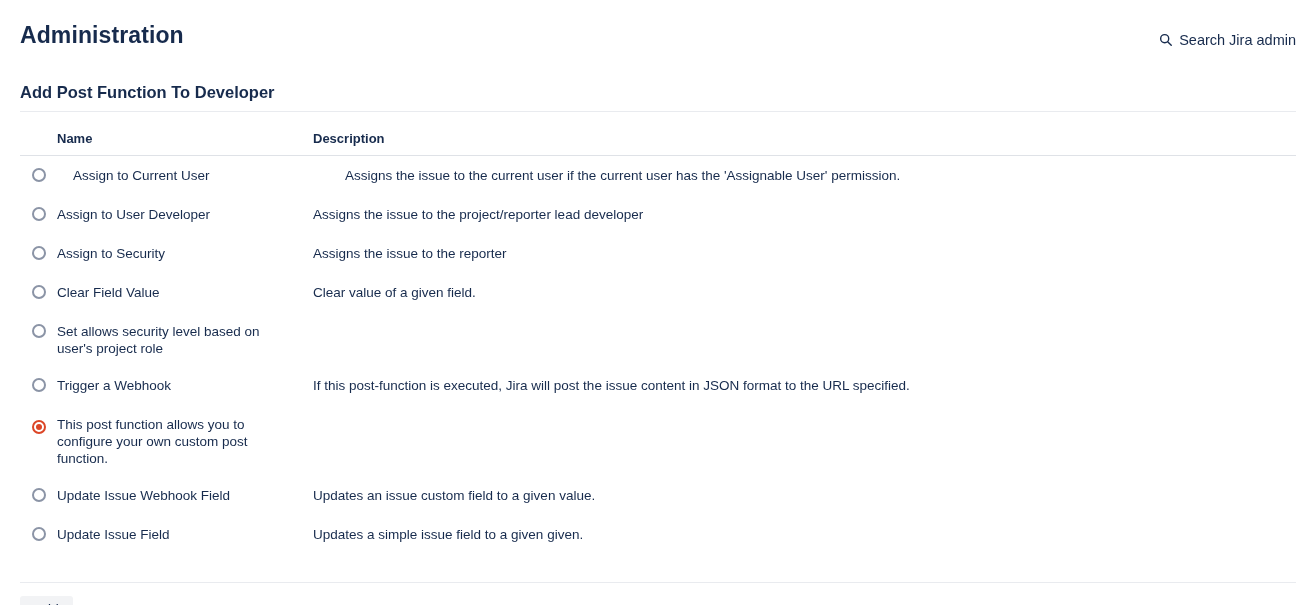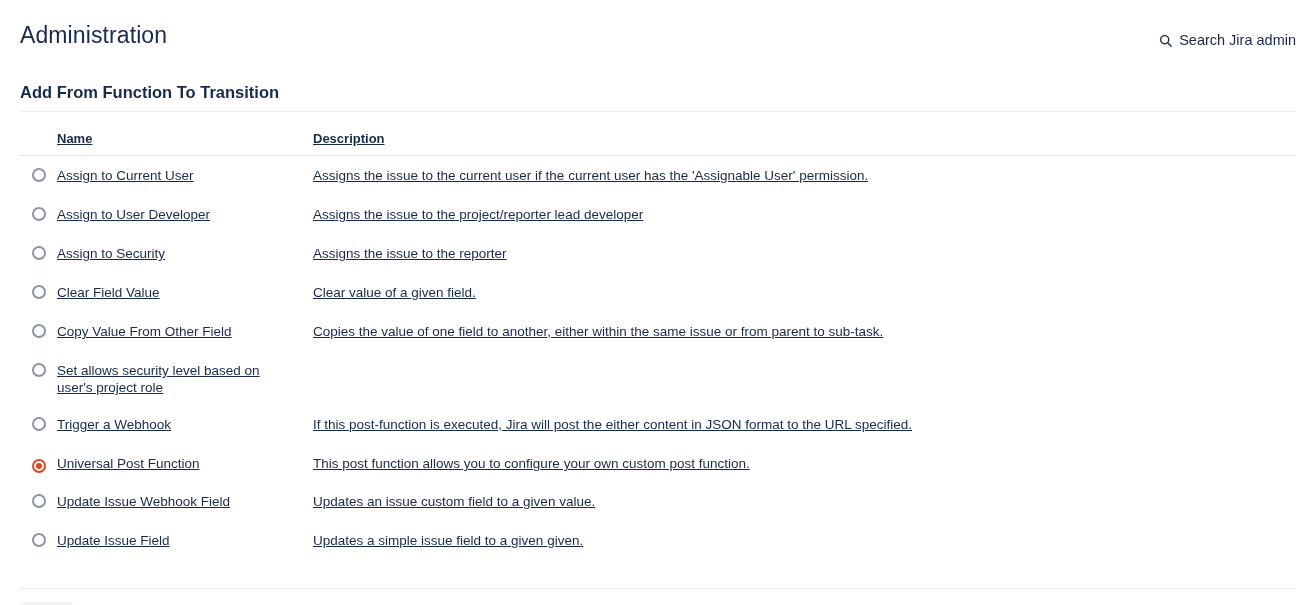--- a/index.html
+++ b/index.html
@@ -17,46 +17,45 @@
     width:1316px;height:605px;overflow:hidden;
     font-family:"Liberation Sans","DejaVu Sans",sans-serif;
     color:var(--navy);
   }
   .page{padding:0 20px;}
   .topbar{
     display:flex;justify-content:space-between;align-items:center;
     padding-top:22px;
   }
   .page-title{
-    font-size:23px;font-weight:400;letter-spacing:.1px;color:var(--navy);
+    font-size:23px;font-weight:700;letter-spacing:.1px;color:var(--navy);
   }
   .search{
-    display:flex;align-items:flex-end;gap:6px;
+    display:flex;align-items:center;gap:6px;
     font-size:14.5px;color:var(--navy);cursor:pointer;
     margin-top:8px;
   }
   .search svg{display:block;}
   .section-title{
     font-size:16.5px;font-weight:700;color:var(--navy);
     margin-top:34px;padding-bottom:9px;
     border-bottom:1px solid var(--rule-light);
   }
   .grid-row{
     display:grid;
     grid-template-columns:37px 256px 1fr;
     align-items:start;
-    text-decoration:underline;
   }
   .thead .cell{
     font-size:13px;font-weight:700;color:var(--navy);
     padding:19px 0 9px 0;
   }
   .thead{border-bottom:1px solid var(--rule-mid);}
   .tbody .trow{padding:10px 0 10px 0;}
-  .tbody .trow:first-child{padding-top:11px;}
+  .tbody .trow:first-child{padding-top:11px;gap:16px;}
   .cell-name,.cell-desc{
     font-size:13.5px;line-height:17px;color:var(--navy);
     padding-right:24px;
   }
   .radio{
     display:inline-flex;align-items:center;justify-content:center;
     width:14px;height:14px;border-radius:50%;
     border:2px solid var(--radio-gray);
     background:#fff;cursor:pointer;
     margin-left:12px;margin-top:1px;
@@ -88,21 +87,21 @@
       <span>
         <svg width="14" height="14" viewBox="0 0 16 16" fill="none">
           <circle cx="6.5" cy="6.5" r="4.6" stroke="#172b4d" stroke-width="1.6"></circle>
           <line x1="10.2" y1="10.2" x2="14" y2="14" stroke="#172b4d" stroke-width="1.6" stroke-linecap="round"></line>
         </svg>
       </span>
       <span>Search Jira admin</span>
     </div>
   </div>
 
-  <h2 class="section-title">Add From Function To Transition</h2>
+  <h2 class="section-title">Add Post Function To Developer</h2>
 
   <div>
     <div class="grid-row thead">
       <div class="cell"></div>
       <div class="cell">Name</div>
       <div class="cell">Description</div>
     </div>
     <div class="tbody">
         <div class="grid-row trow">
           <div><span class="radio"></span></div>
@@ -119,35 +118,29 @@
           <div class="cell-name">Assign to Security</div>
           <div class="cell-desc">Assigns the issue to the reporter</div>
         </div>
         <div class="grid-row trow">
           <div><span class="radio"></span></div>
           <div class="cell-name">Clear Field Value</div>
           <div class="cell-desc">Clear value of a given field.</div>
         </div>
         <div class="grid-row trow">
           <div><span class="radio"></span></div>
-          <div class="cell-name">Copy Value From Other Field</div>
-          <div class="cell-desc">Copies the value of one field to another, either within the same issue or from parent to sub-task.</div>
-        </div>
-        <div class="grid-row trow">
-          <div><span class="radio"></span></div>
           <div class="cell-name">Set allows security level based on user's project role</div>
         </div>
         <div class="grid-row trow">
           <div><span class="radio"></span></div>
           <div class="cell-name">Trigger a Webhook</div>
-          <div class="cell-desc">If this post-function is executed, Jira will post the either content in JSON format to the URL specified.</div>
+          <div class="cell-desc">If this post-function is executed, Jira will post the issue content in JSON format to the URL specified.</div>
         </div>
         <div class="grid-row trow">
           <div><span class="radio selected"></span></div>
-          <div class="cell-name">Universal Post Function</div>
           <div class="cell-desc">This post function allows you to configure your own custom post function.</div>
         </div>
         <div class="grid-row trow">
           <div><span class="radio"></span></div>
           <div class="cell-name">Update Issue Webhook Field</div>
           <div class="cell-desc">Updates an issue custom field to a given value.</div>
         </div>
         <div class="grid-row trow">
           <div><span class="radio"></span></div>
           <div class="cell-name">Update Issue Field</div>

